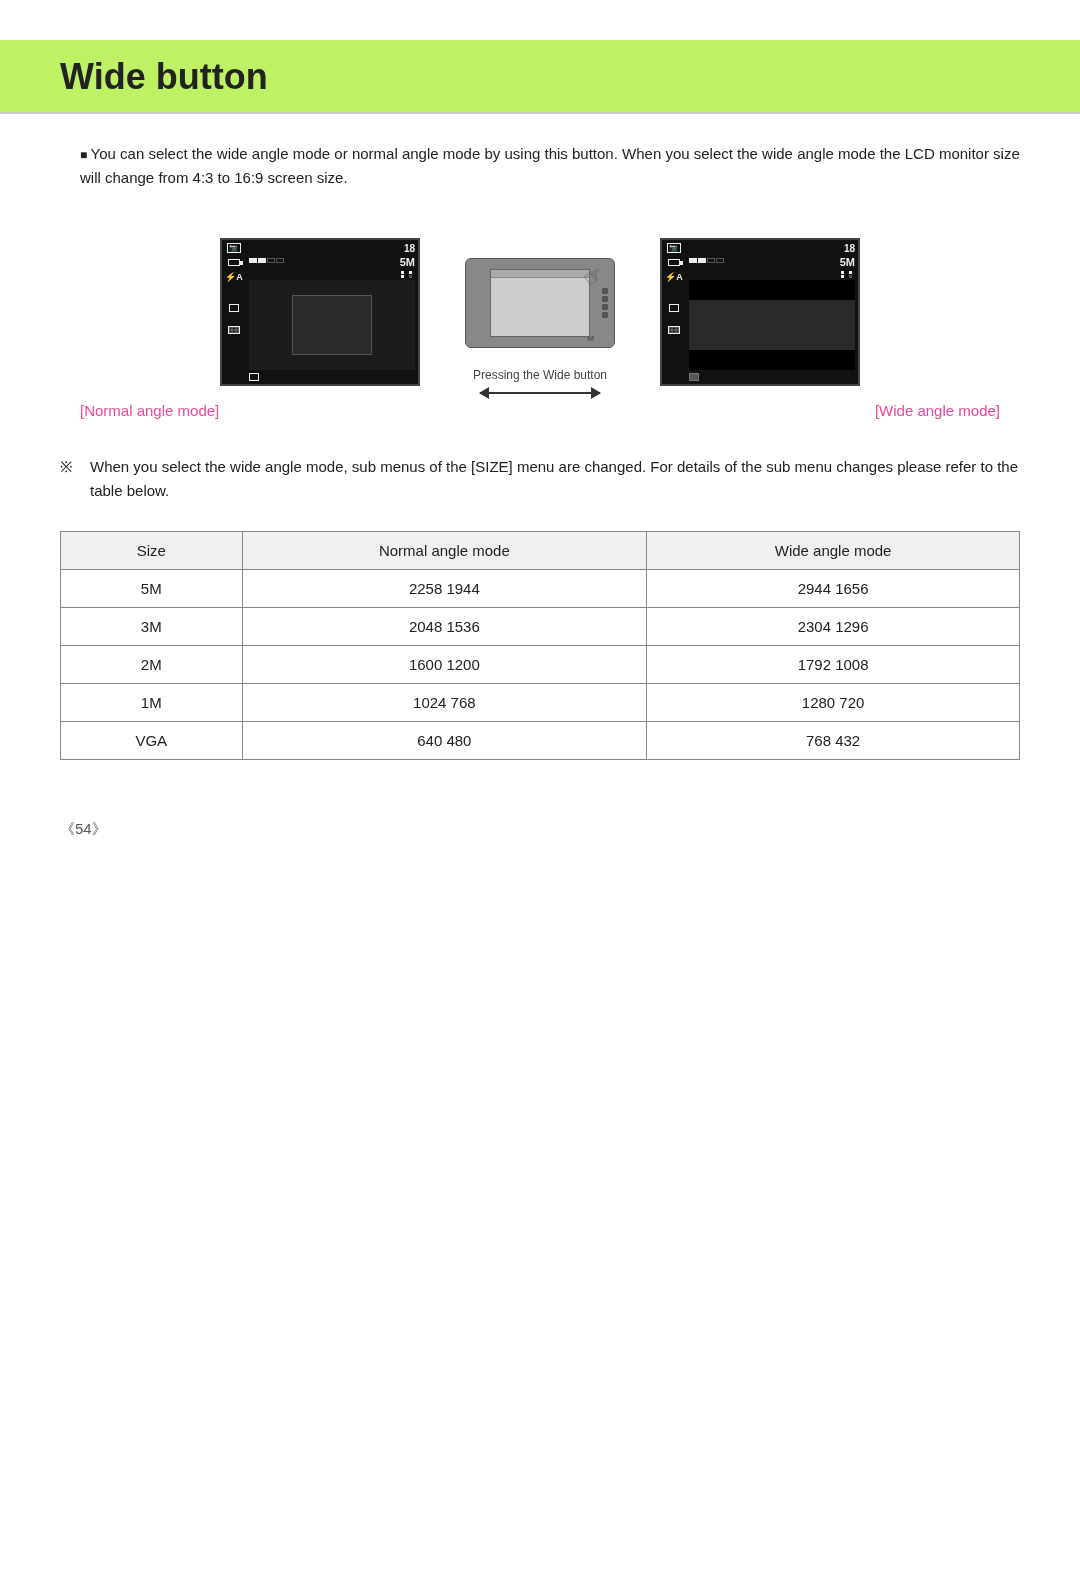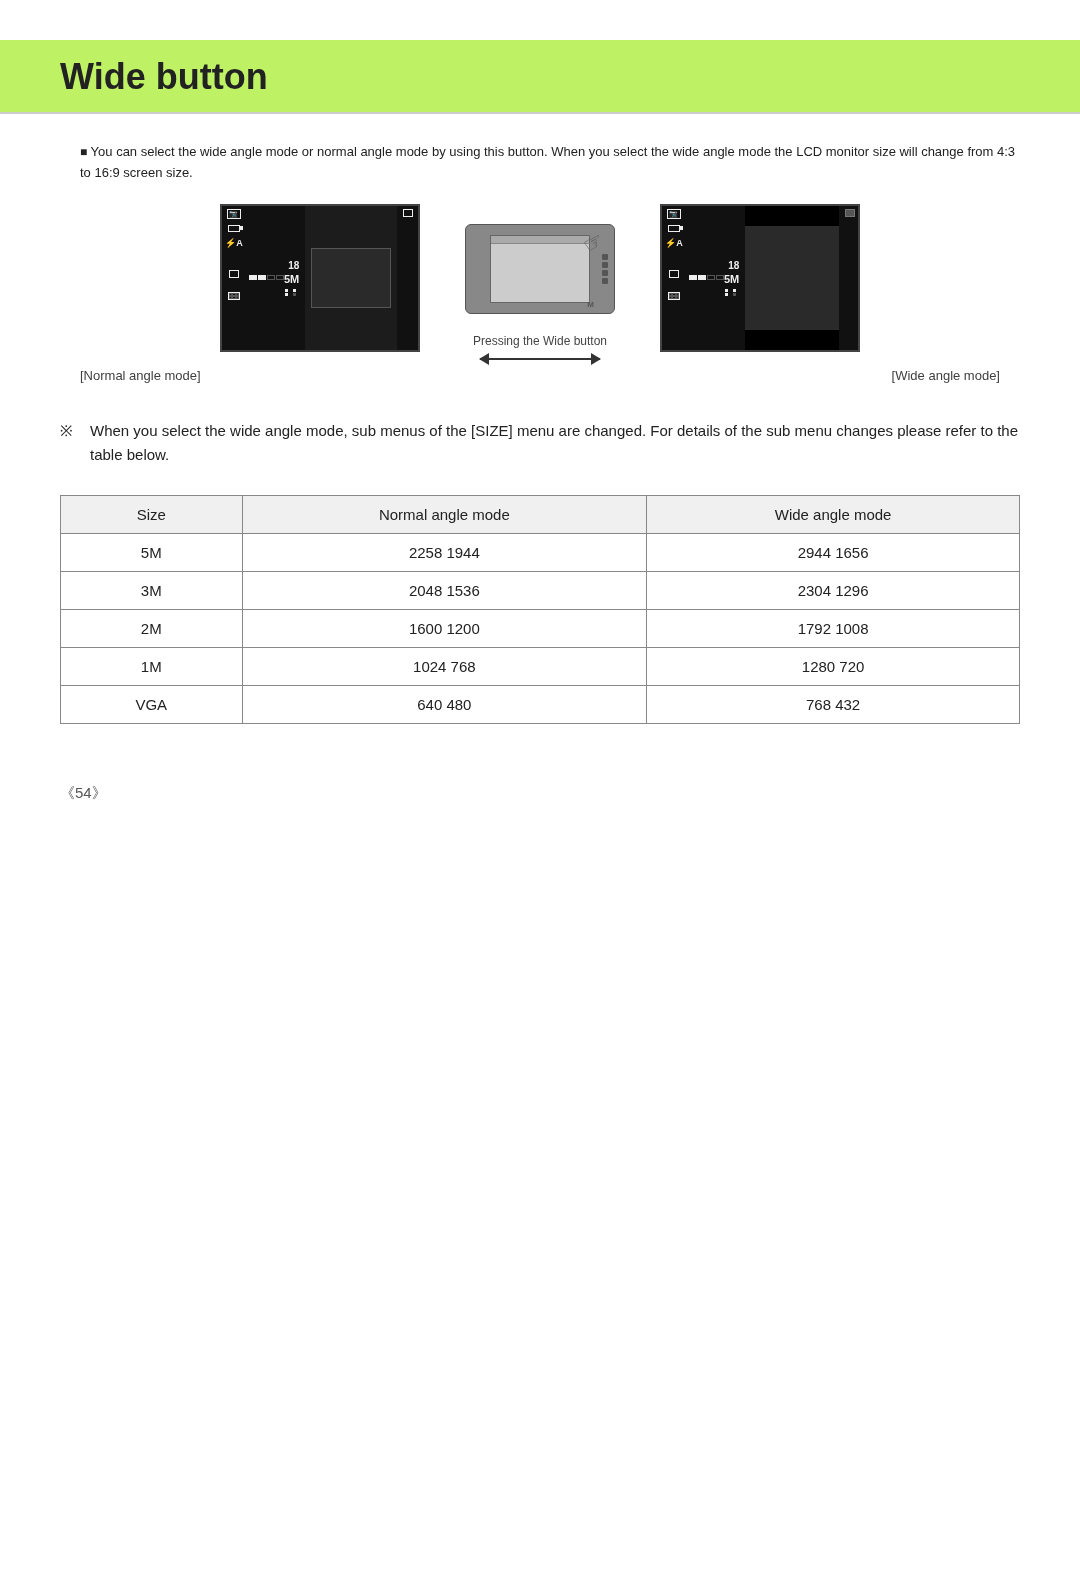--- a/index.html
+++ b/index.html
@@ -19,23 +19,23 @@
       padding-bottom: 14px;
       margin-bottom: 28px;
       background: #bef264;
       padding: 16px 20px 14px 20px;
       margin-left: -60px;
       margin-right: -60px;
       padding-left: 60px;
     }
 
     .intro-text {
-      font-size: 13px;
+      font-size: 15px;
       line-height: 1.6;
-      margin-bottom: 20px;
+      margin-bottom: 48px;
       padding-left: 20px;
     }
 
     .intro-text::before {
       content: '■ ';
       font-size: 12px;
     }
 
     .camera-wrapper {
       display: flex;
@@ -266,21 +266,21 @@
 
     .lcd-icon-square {
       width: 10px;
       height: 8px;
       border: 1px solid #eee;
     }
 
     .lcd-main {
       flex: 1;
       display: flex;
-      flex-direction: row;
+      flex-direction: column;
       background: #111;
     }
 
     .lcd-top-row {
       display: flex;
       justify-content: space-between;
       align-items: center;
       padding: 2px 3px;
     }
 
@@ -381,22 +381,22 @@
 
     .diagram-labels-row {
       display: flex;
       justify-content: space-between;
       margin-top: 8px;
       width: 100%;
       padding: 0 20px;
     }
 
     .diag-label {
-      font-size: 13px;
-      color: #404040;
+      font-size: 15px;
+      color: #ec4899;
     }
 
     .full-diagram {
       width: 100%;
       display: flex;
       flex-direction: column;
       align-items: center;
     }
 
     .diagram-row {

